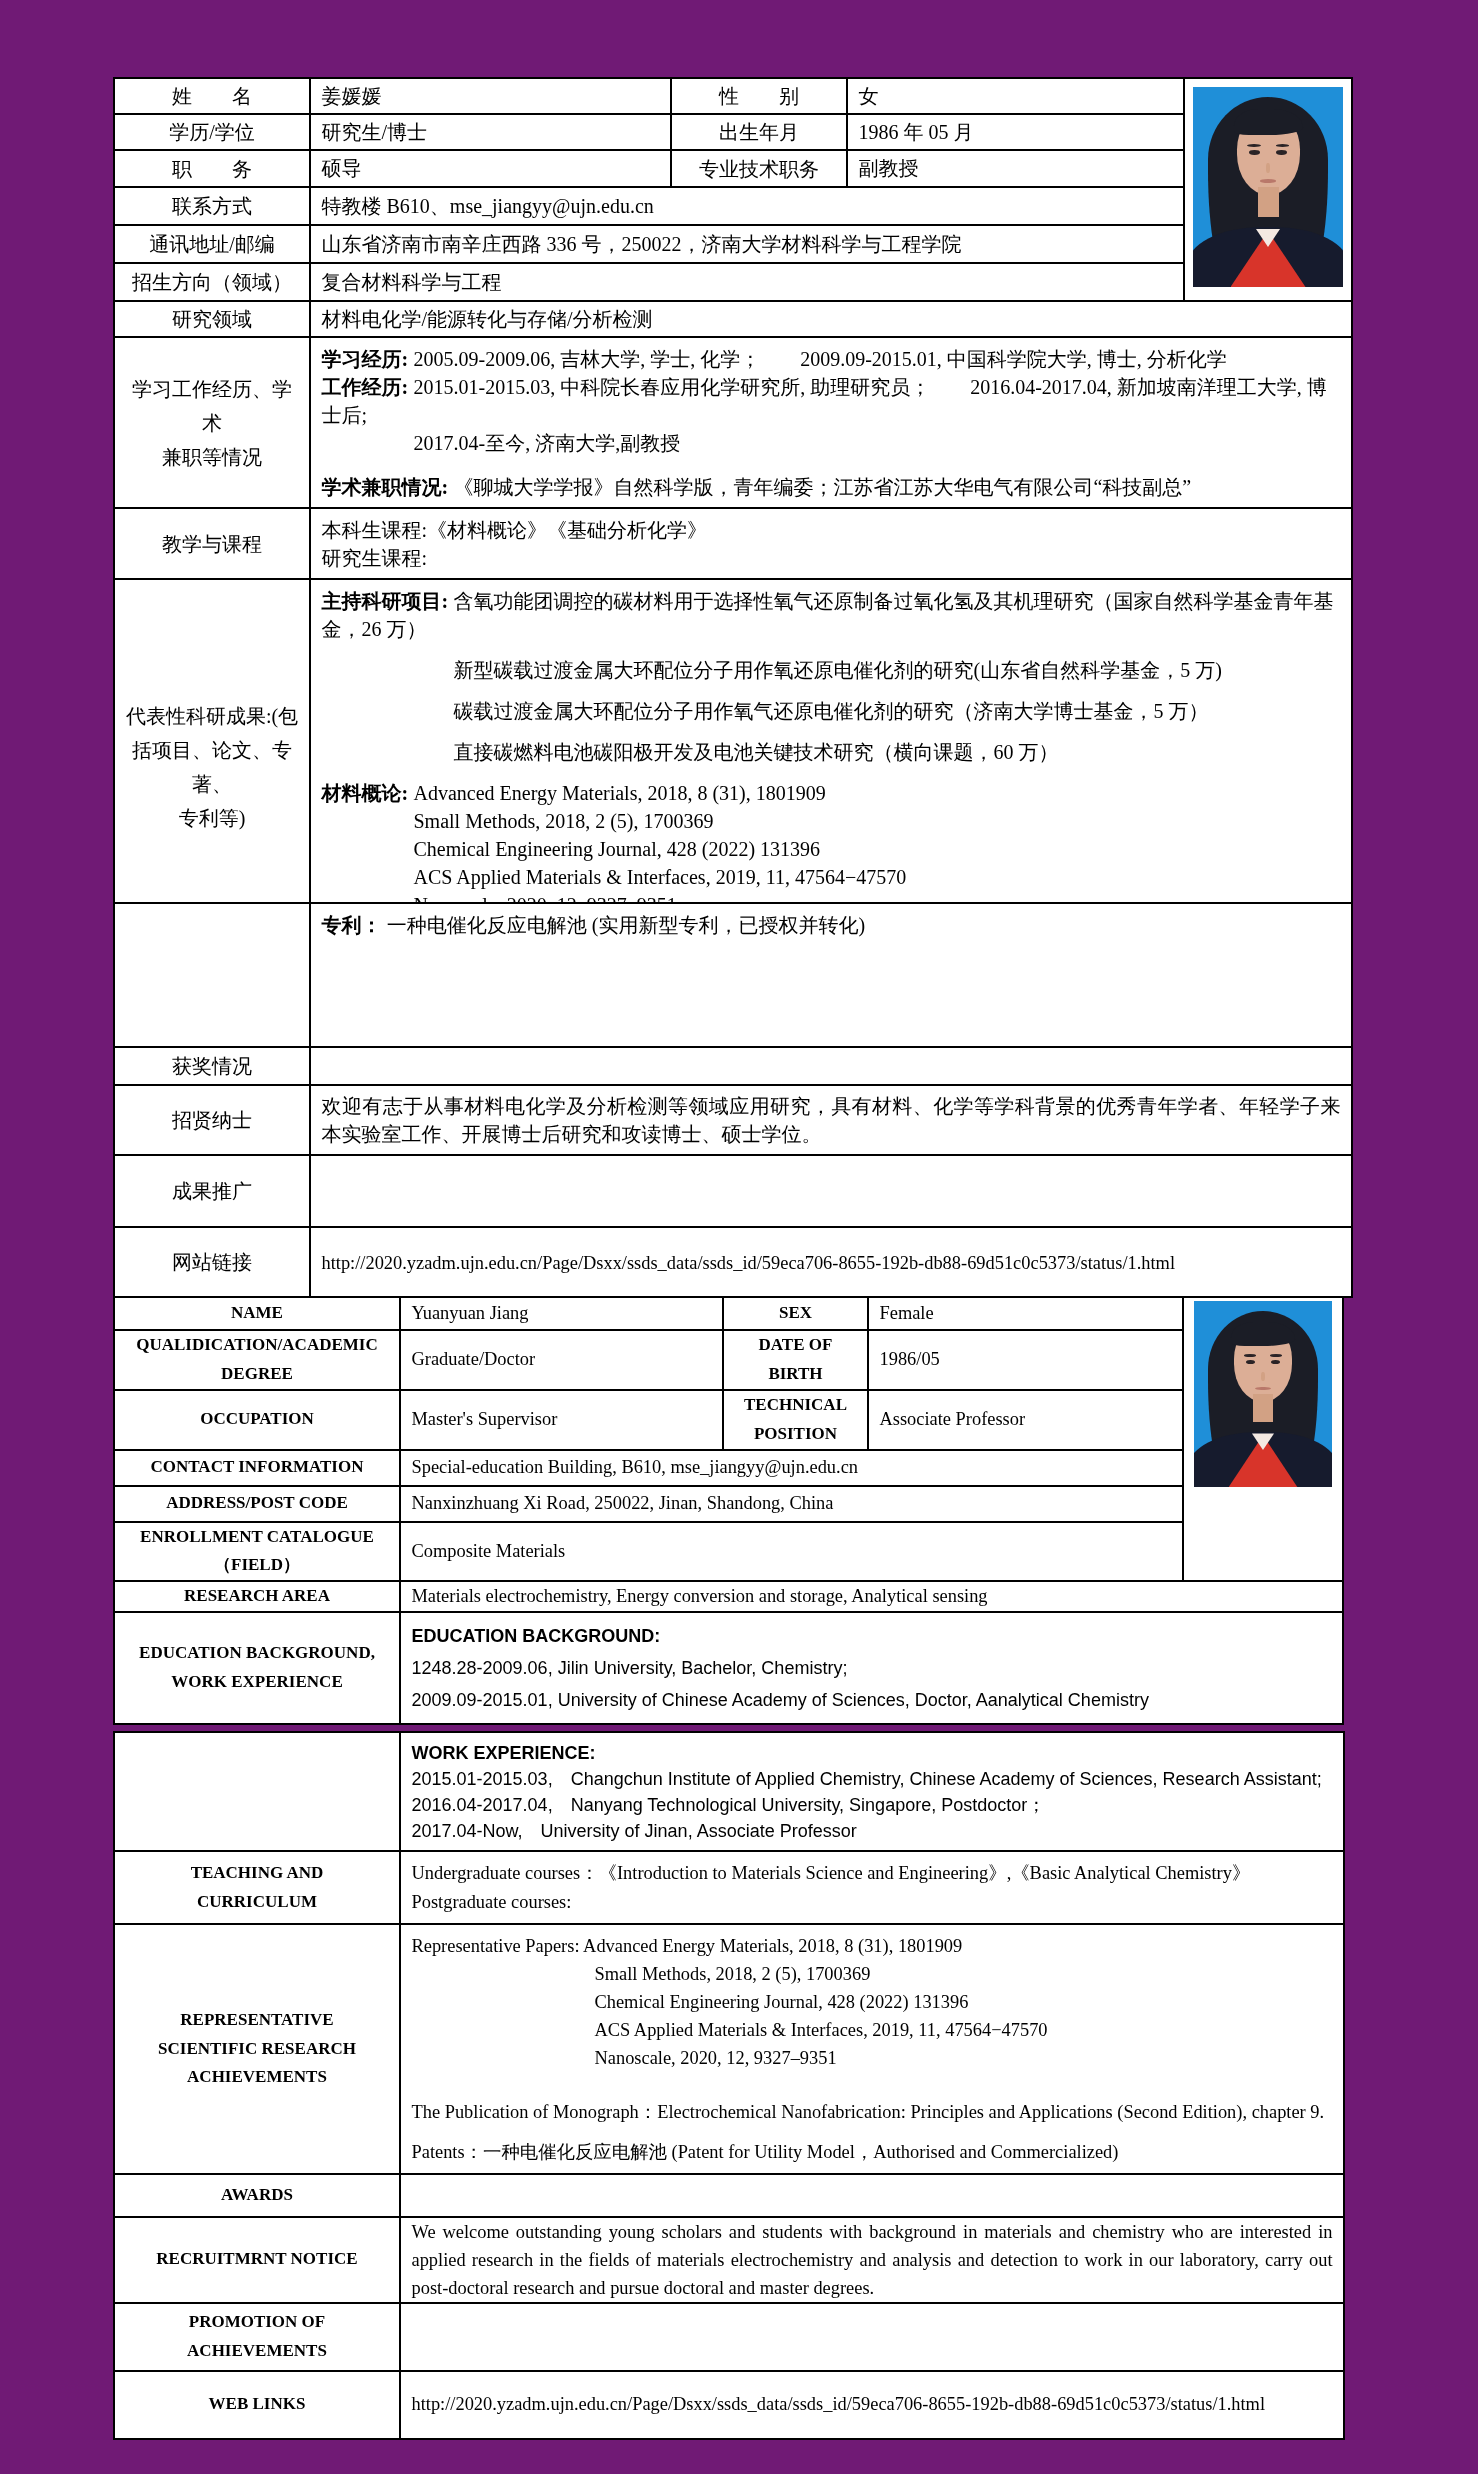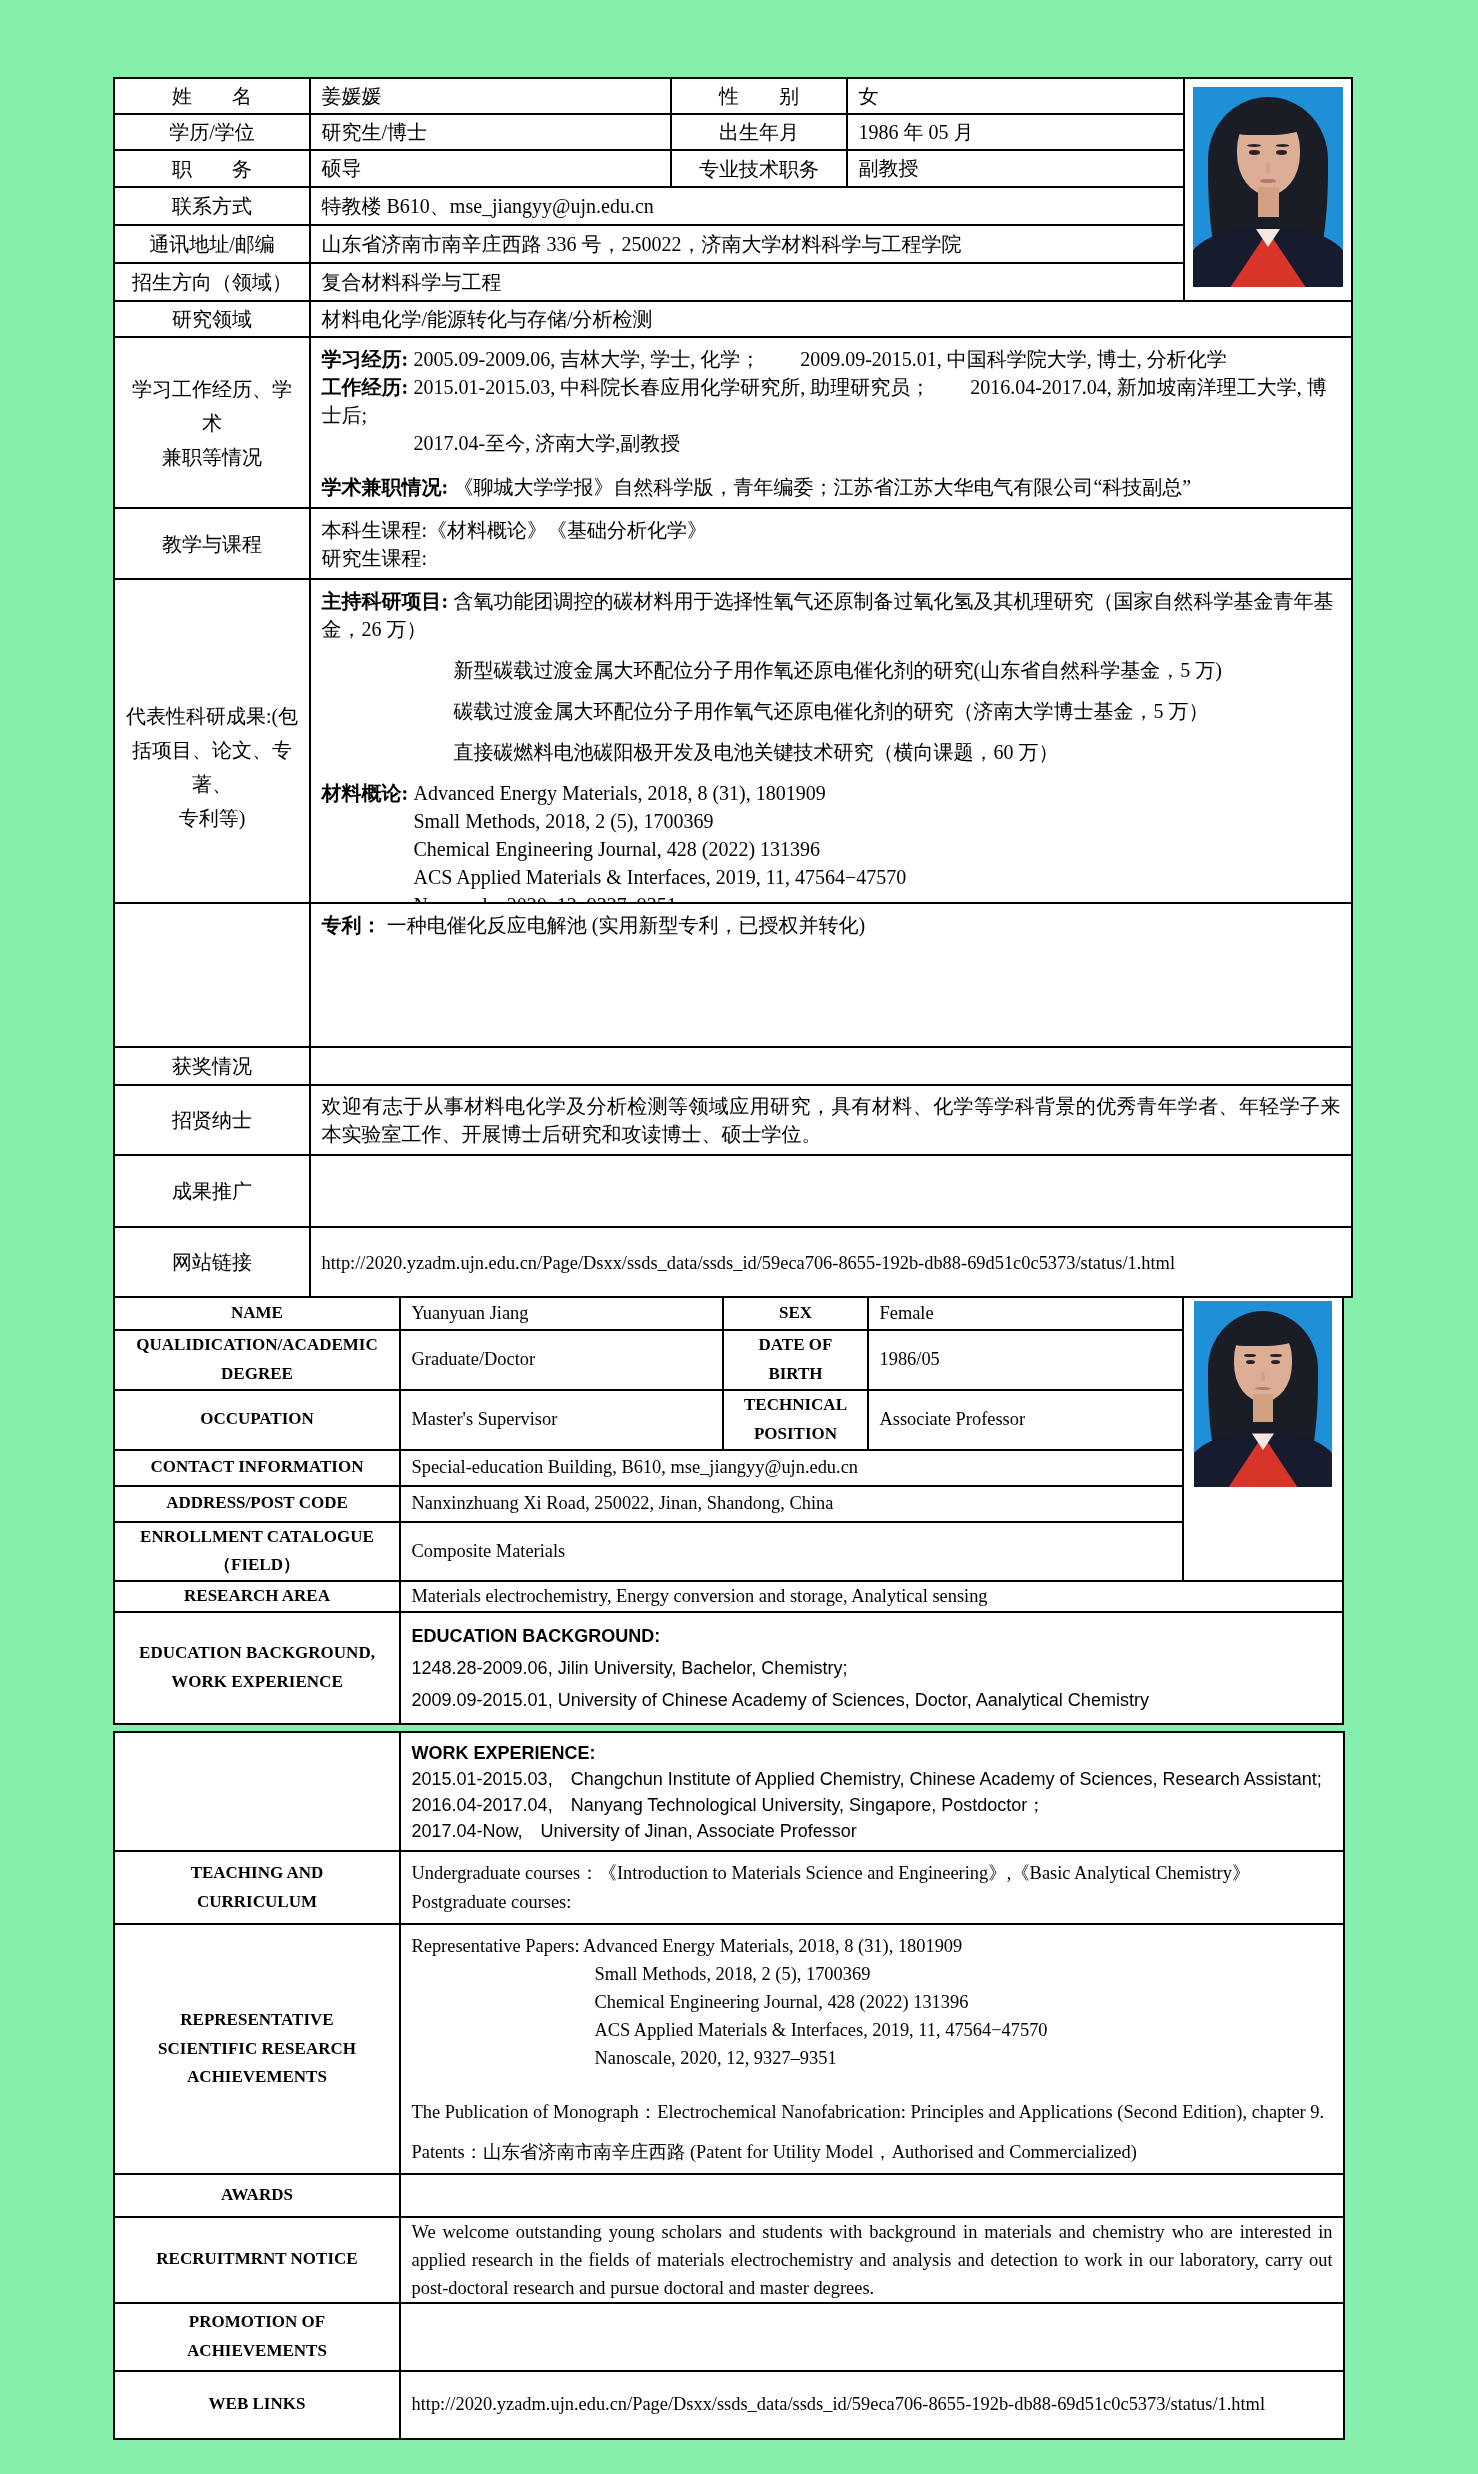--- a/index.html
+++ b/index.html
@@ -1,17 +1,17 @@
 <!DOCTYPE html>
 <html style="font-size:10.5px"><head>
 <meta charset="utf-8">
 <style>
   html,body{margin:0;padding:0;background:#ffffff;}
   .page{
-    position:relative;width:1478px;height:2475px;background:#86efac;
+    position:relative;width:1478px;height:2475px;background:#701a75;
     font-family:"Liberation Serif","DejaVu Serif",serif;color:#000;
   }
   table{border-collapse:collapse;position:absolute;table-layout:fixed;background:#fff;}
   td{border:2px solid #000;vertical-align:middle;overflow:hidden;padding:0;}
   .lbl{
     text-align:center;font-size:20px;line-height:1.7;white-space:pre-line;padding:0 10.5px;
   }
   .en-lbl{
     text-align:center;font-size:17px;font-weight:bold;line-height:1.7;white-space:pre-line;padding:0 6.6px;
   }
@@ -293,21 +293,21 @@
       <td class="en-lbl">REPRESENTATIVE
 SCIENTIFIC RESEARCH
 ACHIEVEMENTS</td>
       <td class="cellpad">
         <div class="en-line"><span>Representative Papers:</span> <span>Advanced Energy Materials, 2018, 8 (31), 1801909</span></div>
         <div class="en-line ind278">Small Methods, 2018, 2 (5), 1700369</div>
         <div class="en-line ind278">Chemical Engineering Journal, 428 (2022) 131396</div>
         <div class="en-line ind278">ACS Applied Materials &amp; Interfaces, 2019, 11, 47564−47570</div>
         <div class="en-line ind278">Nanoscale, 2020, 12, 9327–9351</div>
         <div class="en-line" style="margin-top:26px">The Publication of Monograph：Electrochemical Nanofabrication: Principles and Applications (Second Edition), chapter 9.</div>
-        <div class="en-line" style="margin-top:12px">Patents：山东省济南市南辛庄西路 (Patent for Utility Model，Authorised and Commercialized)</div>
+        <div class="en-line" style="margin-top:12px">Patents：一种电催化反应电解池 (Patent for Utility Model，Authorised and Commercialized)</div>
       </td>
     </tr>
     <tr style="height:43px">
       <td class="en-lbl">AWARDS</td>
       <td class="en-val"></td>
     </tr>
     <tr style="height:82px">
       <td class="en-lbl">RECRUITMRNT NOTICE</td>
       <td class="en-val">
         <div class="en-line just">We welcome outstanding young scholars and students with background in materials and chemistry who are interested in applied research in the fields of materials electrochemistry and analysis and detection to work in our laboratory, carry out post-doctoral research and pursue doctoral and master degrees.</div>

